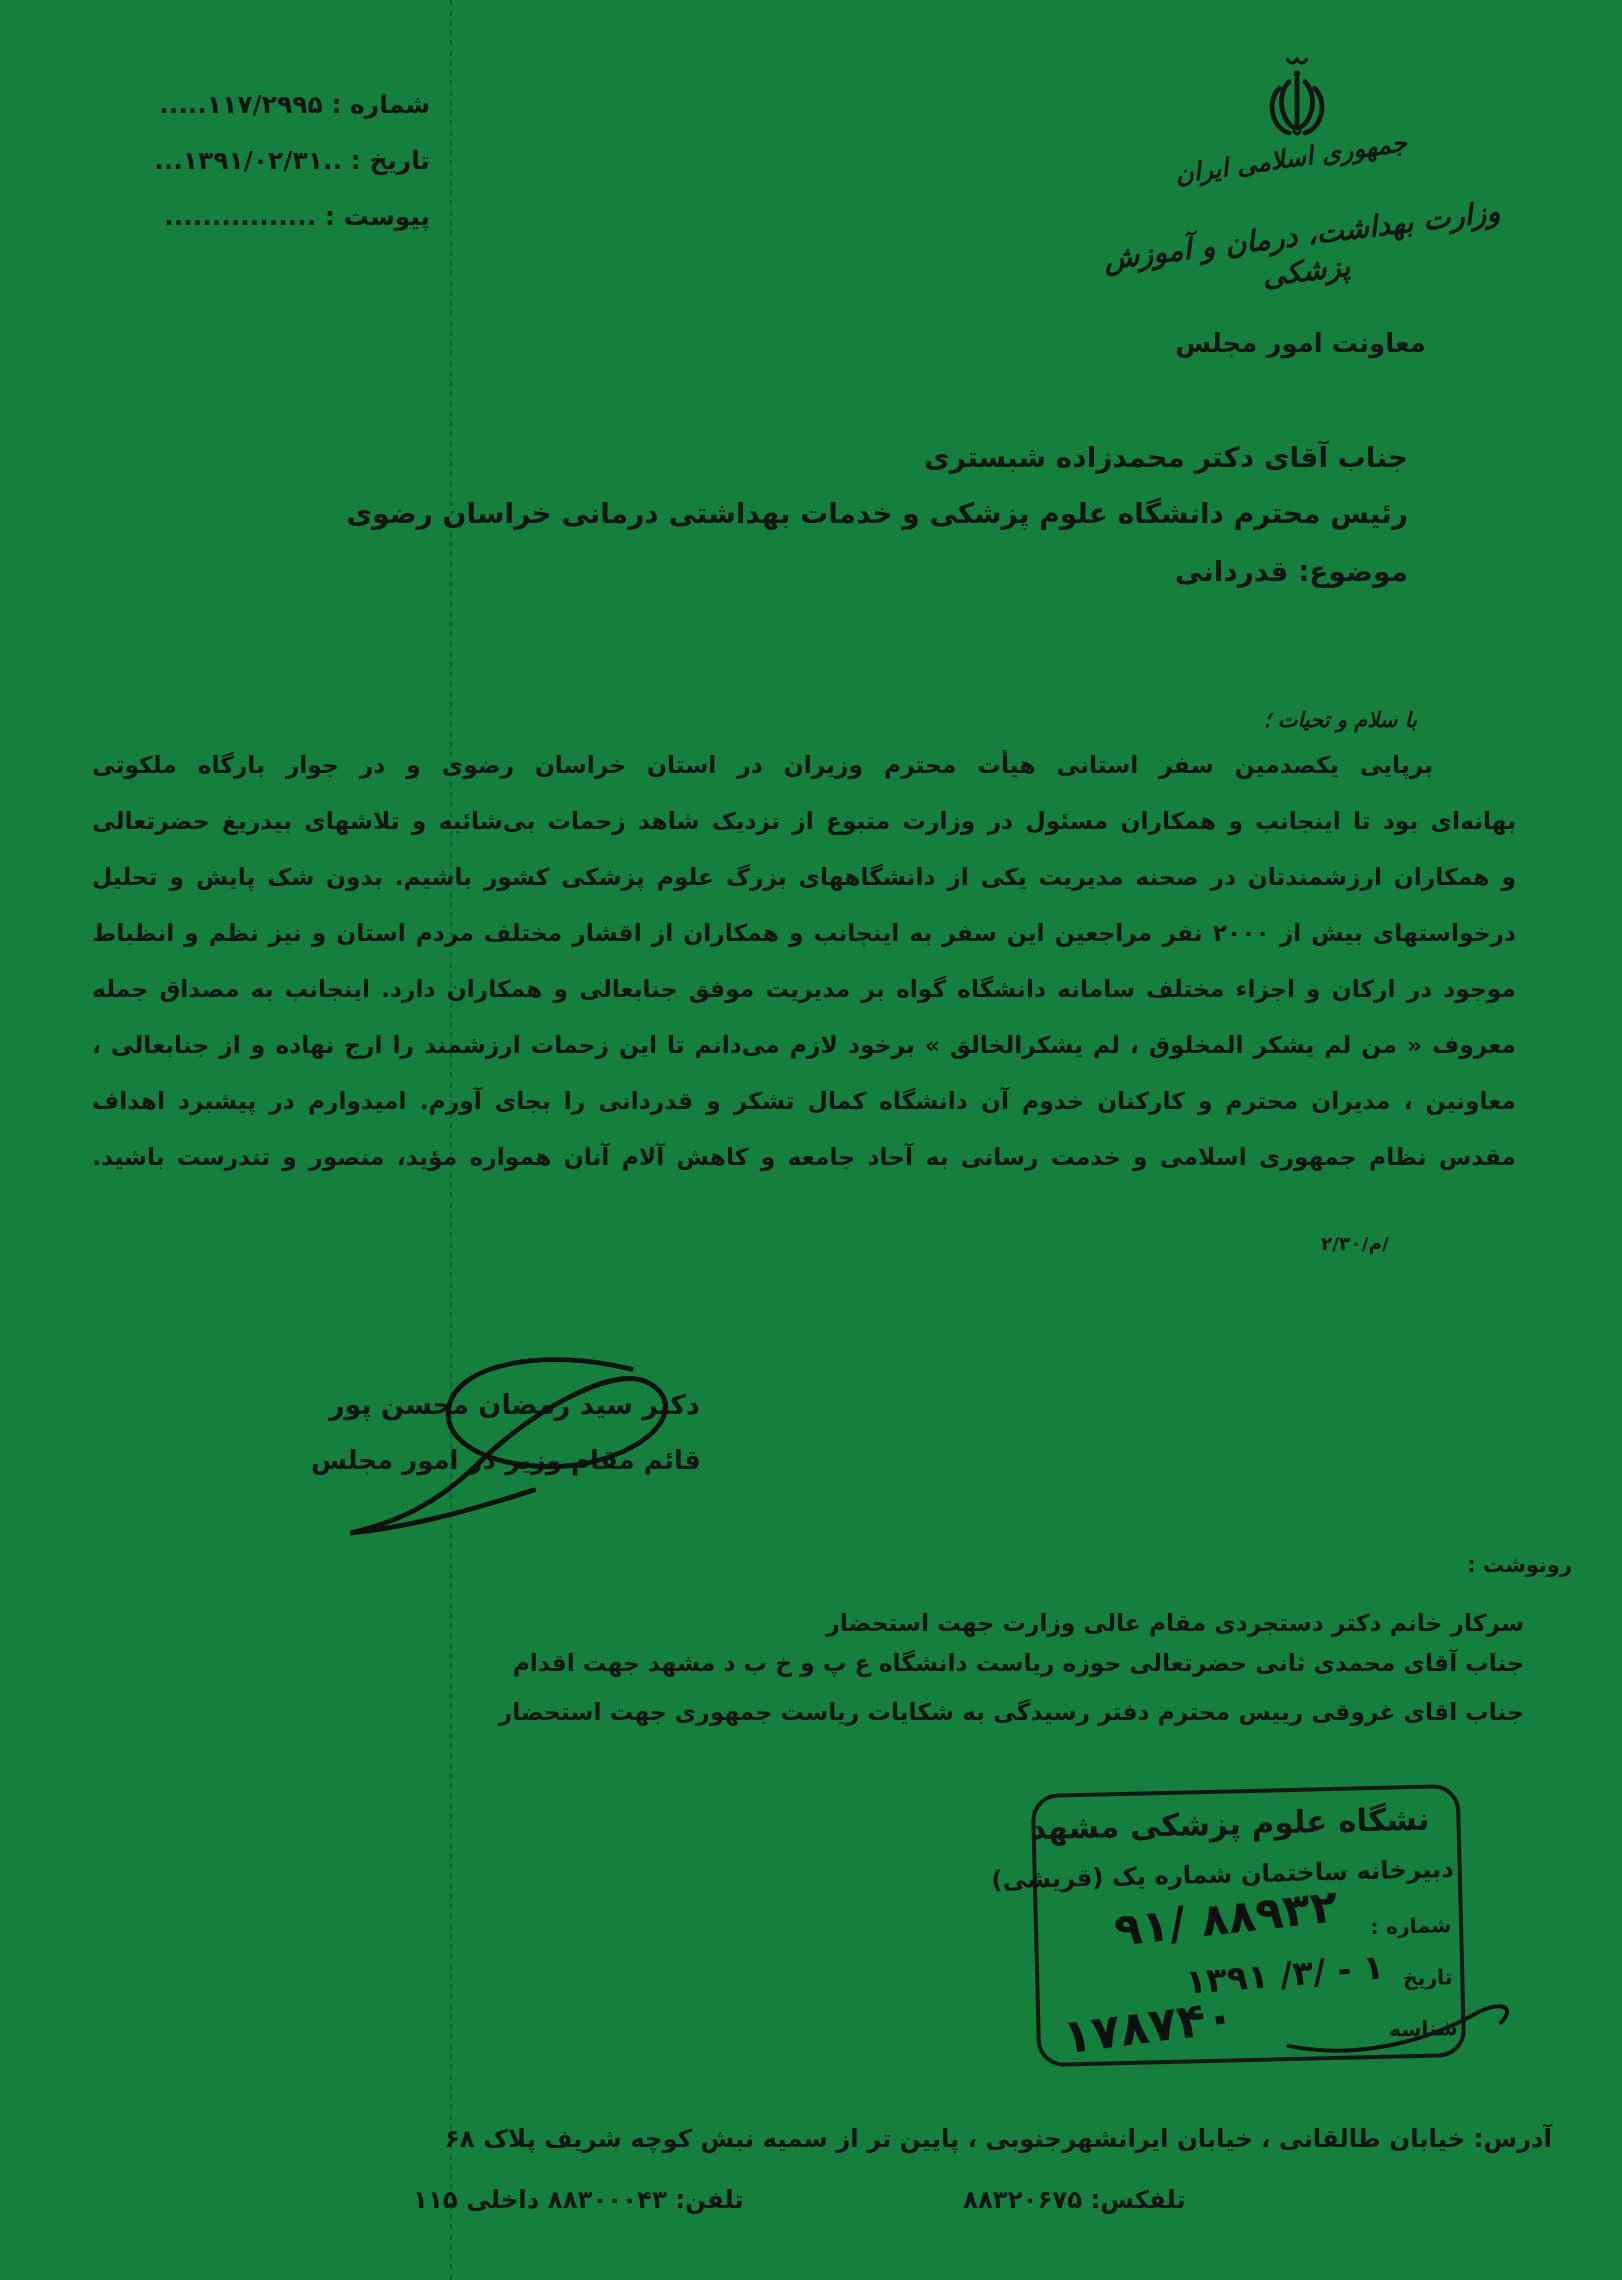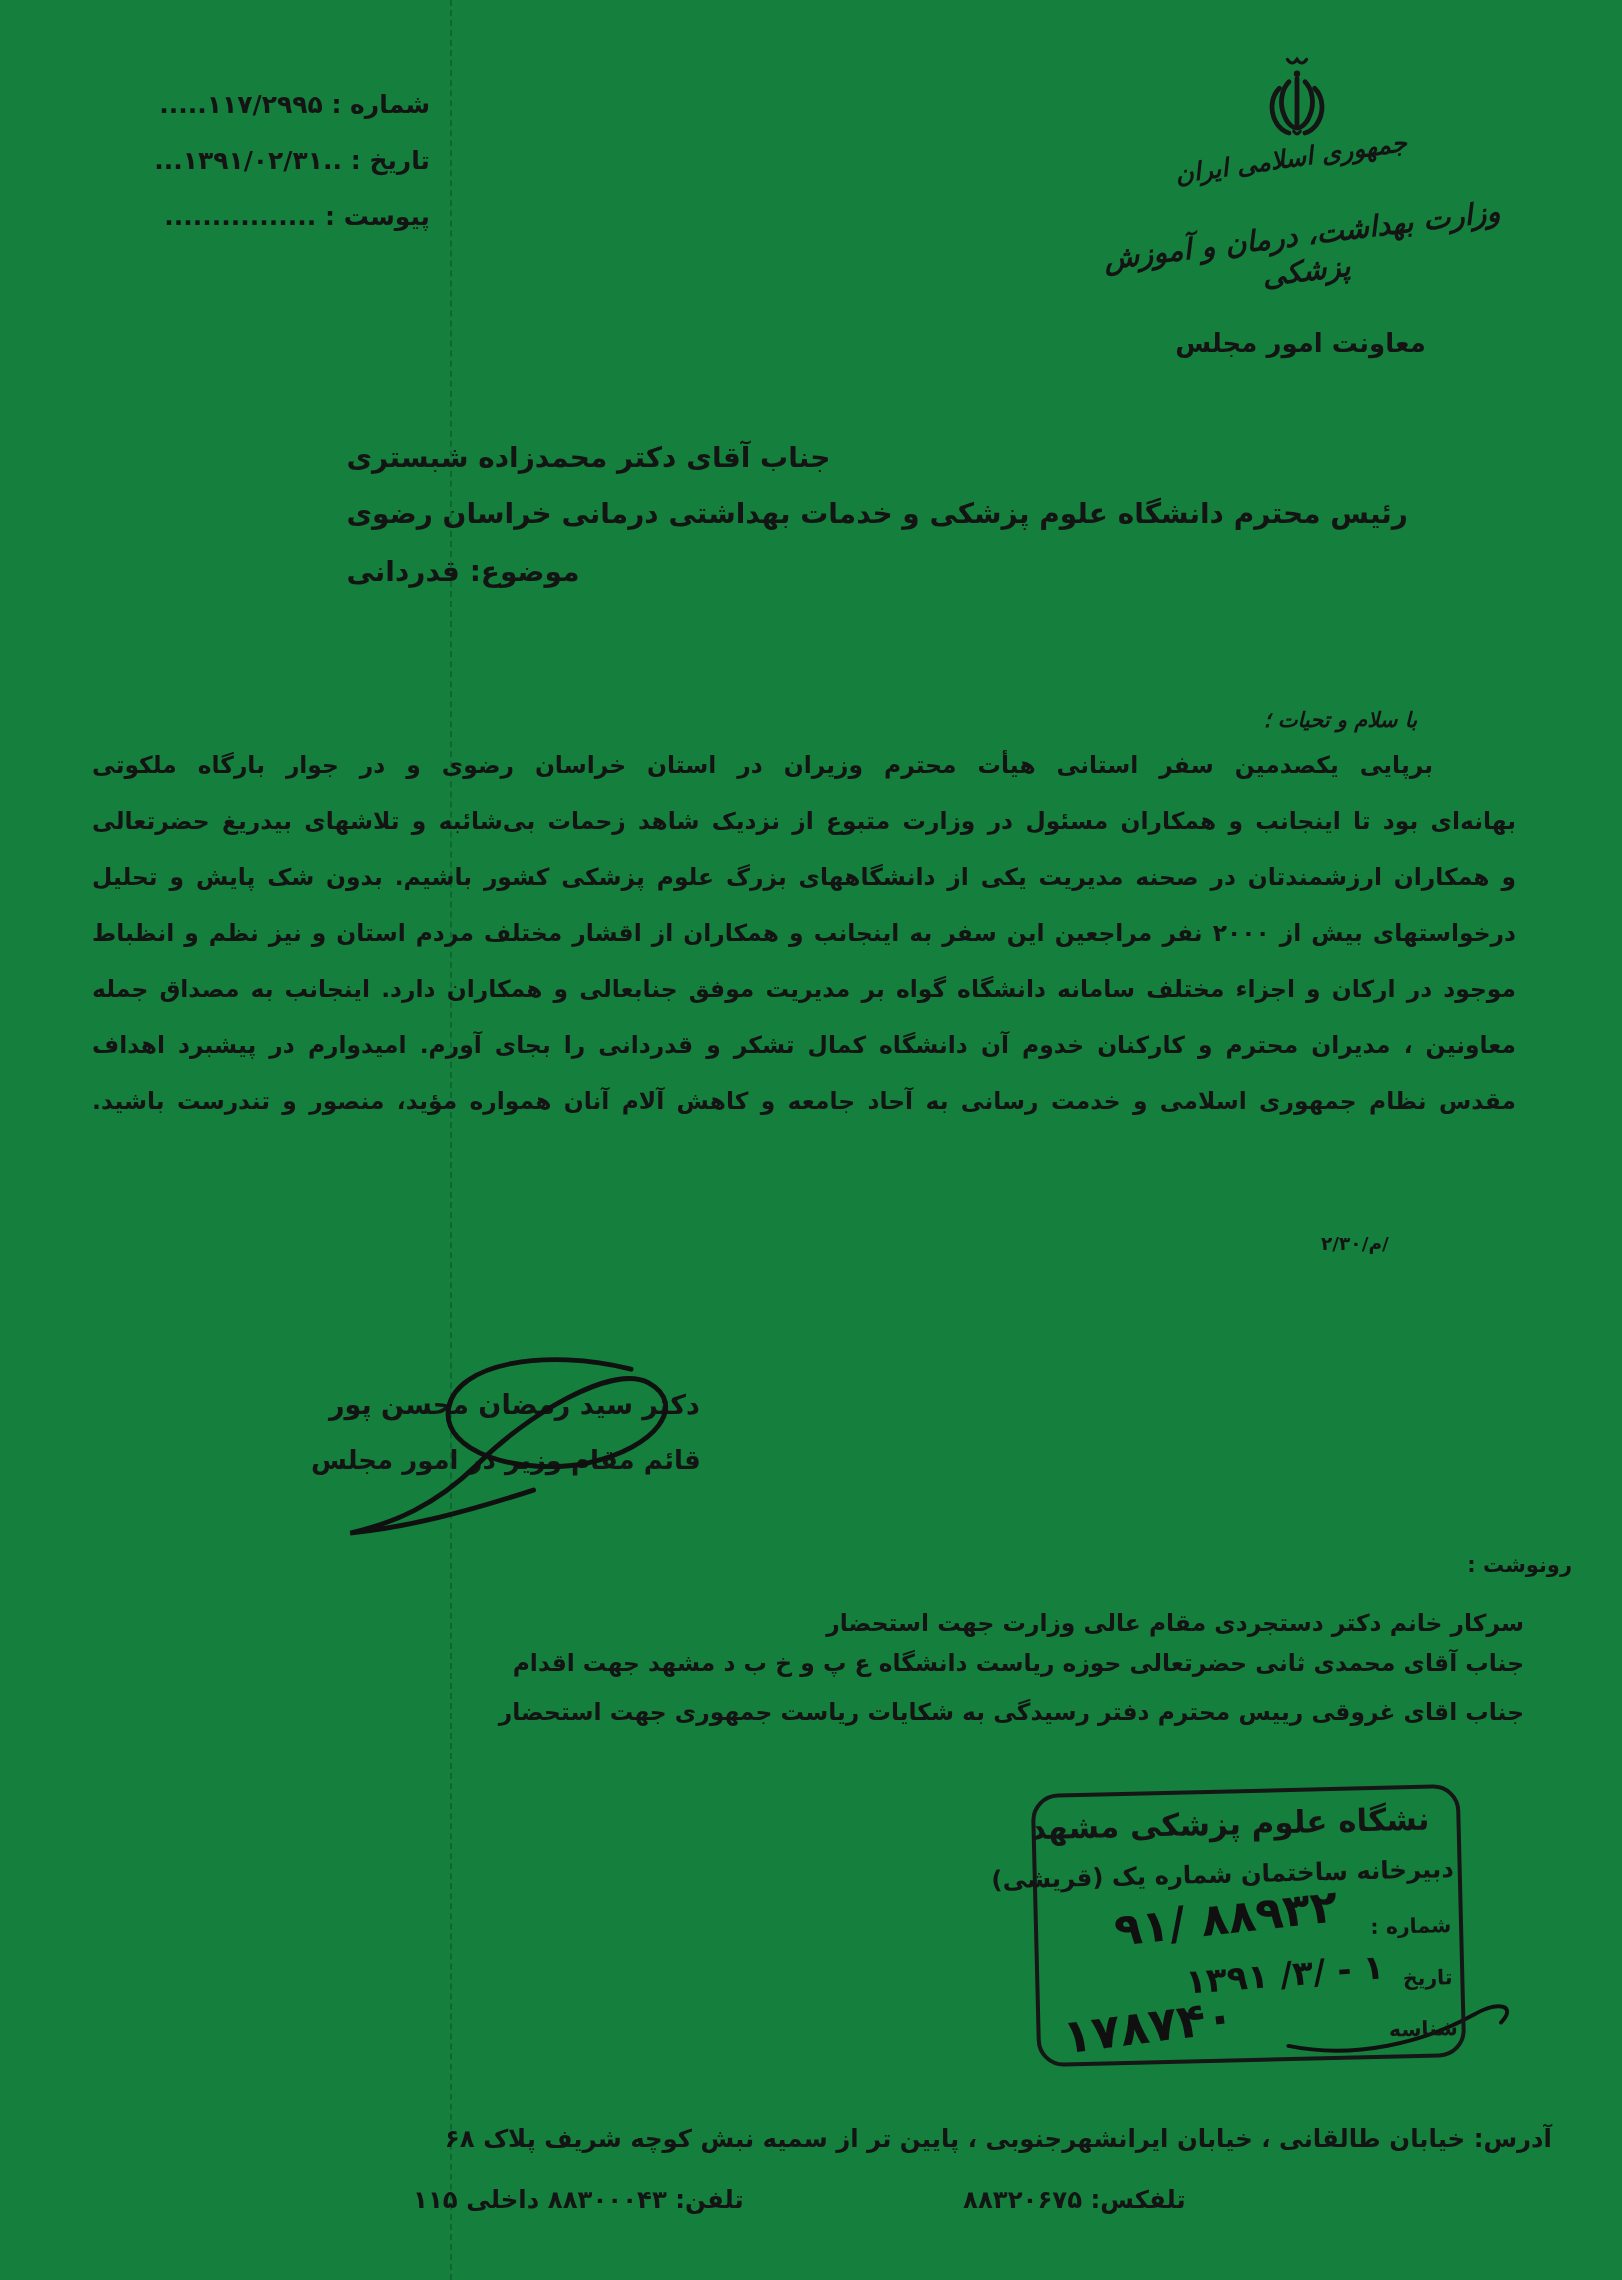--- a/index.html
+++ b/index.html
@@ -23,21 +23,21 @@
   .ref-fields div{margin-bottom:27px;white-space:nowrap;}
   
   .emblem{position:absolute;left:1258px;top:51px;width:80px;height:92px;}
   .calli-republic{position:absolute;left:1175px;top:144px;width:234px;text-align:center;
     font-size:25px;font-weight:700;font-style:italic;transform:rotate(-8deg);white-space:nowrap;}
   .calli-ministry{position:absolute;left:1071px;top:217px;width:468px;text-align:center;
     font-size:29px;font-weight:700;font-style:italic;line-height:1.25;transform:rotate(-7deg);}
   .dept{position:absolute;left:1159px;top:328px;width:285px;text-align:center;
     font-size:26px;font-weight:700;white-space:nowrap;}
   
-  .recipient{position:absolute;right:214px;top:441px;text-align:left;font-weight:700;}
+  .recipient{position:absolute;right:214px;top:441px;text-align:right;font-weight:700;}
   .recipient .r1{font-size:28px;white-space:nowrap;margin-bottom:23.4px;}
   .recipient .r2{font-size:28px;white-space:nowrap;margin-bottom:25px;}
   .recipient .subj{font-size:28px;white-space:nowrap;}
   
   .salutation{position:absolute;right:205px;top:708px;font-size:21px;font-weight:700;
     font-style:italic;white-space:nowrap;}
   
   .body-text{position:absolute;left:93px;top:737px;width:1424px;font-size:23.4px;font-weight:700;}
   .body-line{line-height:56px;text-align:justify;text-align-last:justify;height:56px;overflow:visible;}
   .body-line.first{padding-right:83px;}
@@ -106,20 +106,21 @@
   </div>
 
   <div class="salutation">با سلام و تحیات ؛</div>
 
   <div class="body-text">
     <div class="body-line first">برپایی یکصدمین سفر استانی هیأت محترم وزیران در استان خراسان رضوی و در جوار بارگاه ملکوتی</div>
     <div class="body-line">بهانه‌ای بود تا اینجانب و همکاران مسئول در وزارت متبوع از نزدیک شاهد زحمات بی‌شائبه و تلاشهای بیدریغ حضرتعالی</div>
     <div class="body-line">و همکاران ارزشمندتان در صحنه مدیریت یکی از دانشگاههای بزرگ علوم پزشکی کشور باشیم. بدون شک پایش و تحلیل</div>
     <div class="body-line">درخواستهای بیش از ۲۰۰۰ نفر مراجعین این سفر به اینجانب و همکاران از اقشار مختلف مردم استان و نیز نظم و انظباط</div>
     <div class="body-line">موجود در ارکان و اجزاء مختلف سامانه دانشگاه گواه بر مدیریت موفق جنابعالی و همکاران دارد. اینجانب به مصداق جمله</div>
+    <div class="body-line">معروف « من لم یشکر المخلوق ، لم یشکرالخالق » برخود لازم می‌دانم تا این زحمات ارزشمند را ارج نهاده و از جنابعالی ،</div>
     <div class="body-line">معاونین ، مدیران محترم و کارکنان خدوم آن دانشگاه کمال تشکر و قدردانی را بجای آورم. امیدوارم در پیشبرد اهداف</div>
     <div class="body-line">مقدس نظام جمهوری اسلامی و خدمت رسانی به آحاد جامعه و کاهش آلام آنان همواره مؤید، منصور و تندرست باشید.</div>
   </div>
 
   <div class="archive-note">۲/۳۰/م/</div>
 
   <div class="sig-name">دکتر سید رمضان محسن پور</div>
   <div class="sig-title">قائم مقام وزیر در امور مجلس</div>
   <svg class="sig-svg" viewBox="0 0 1664 2338" fill="none" stroke="#101010" stroke-linecap="round">
     <path stroke-width="5" d="M648 1404 C560 1382 470 1398 461 1443 C452 1490 536 1514 604 1500 C674 1485 706 1440 666 1418 C628 1398 540 1452 490 1502 C447 1544 404 1562 360 1572 C420 1566 480 1550 548 1528"></path>

